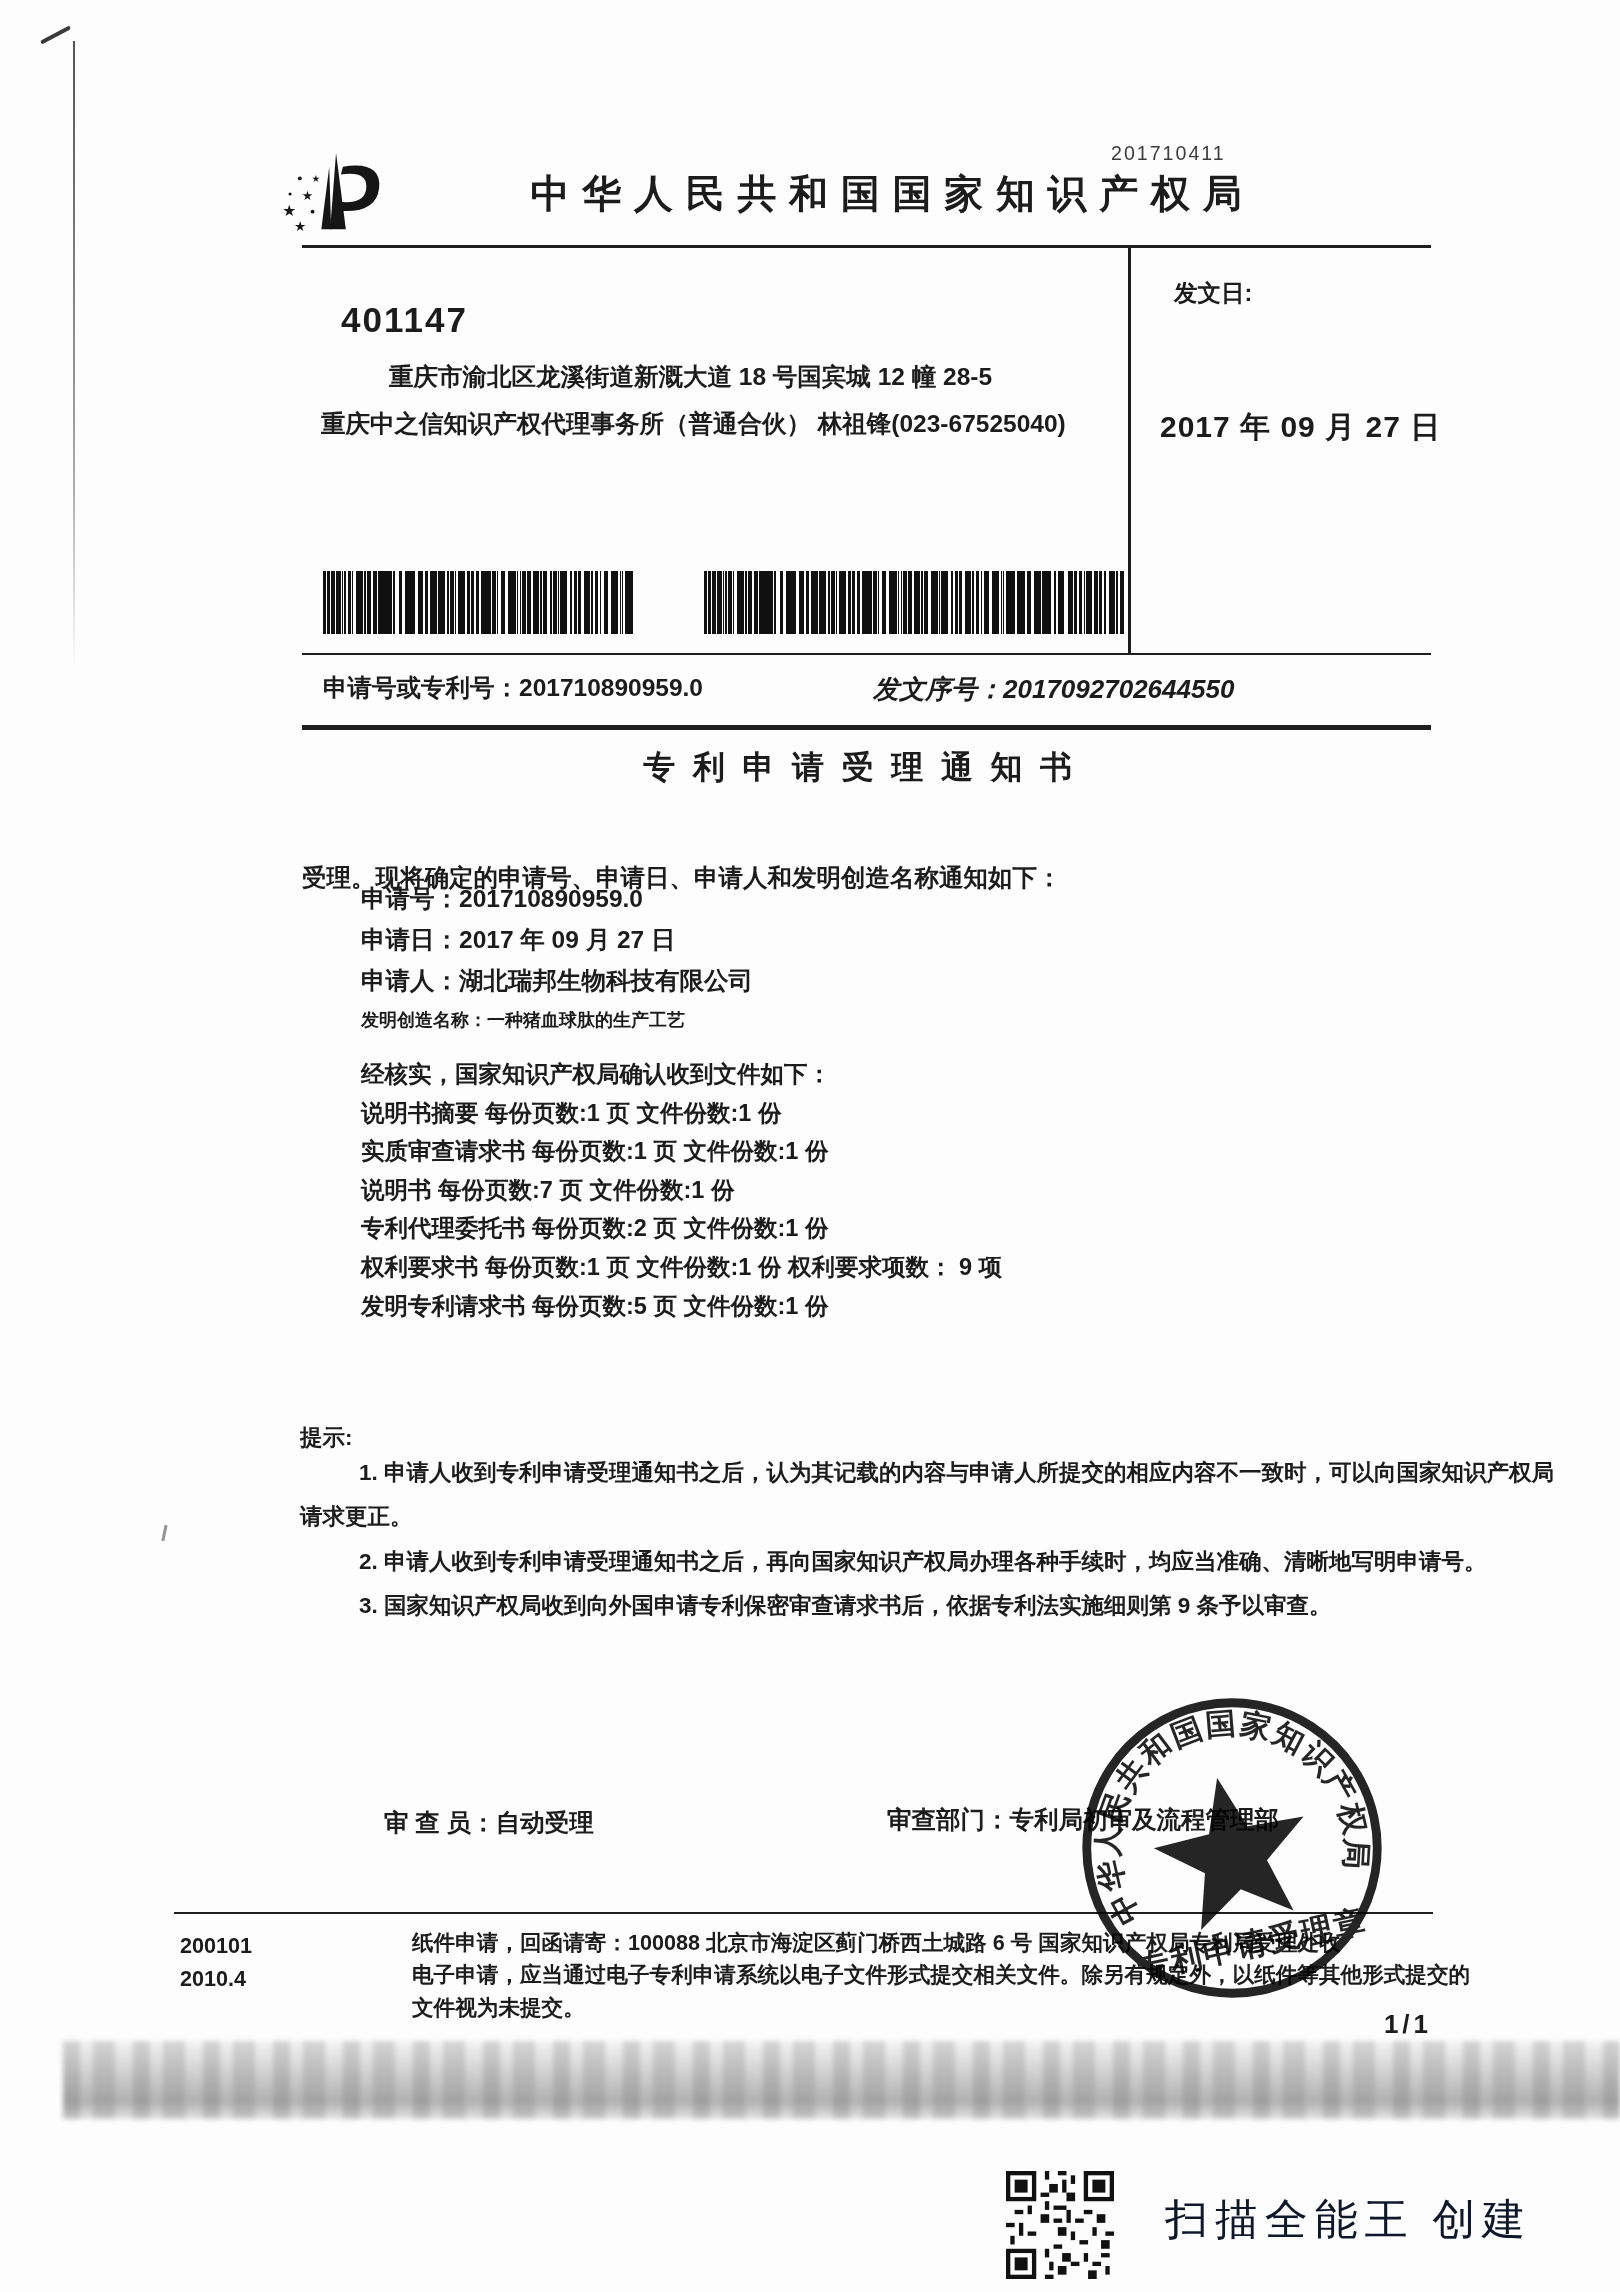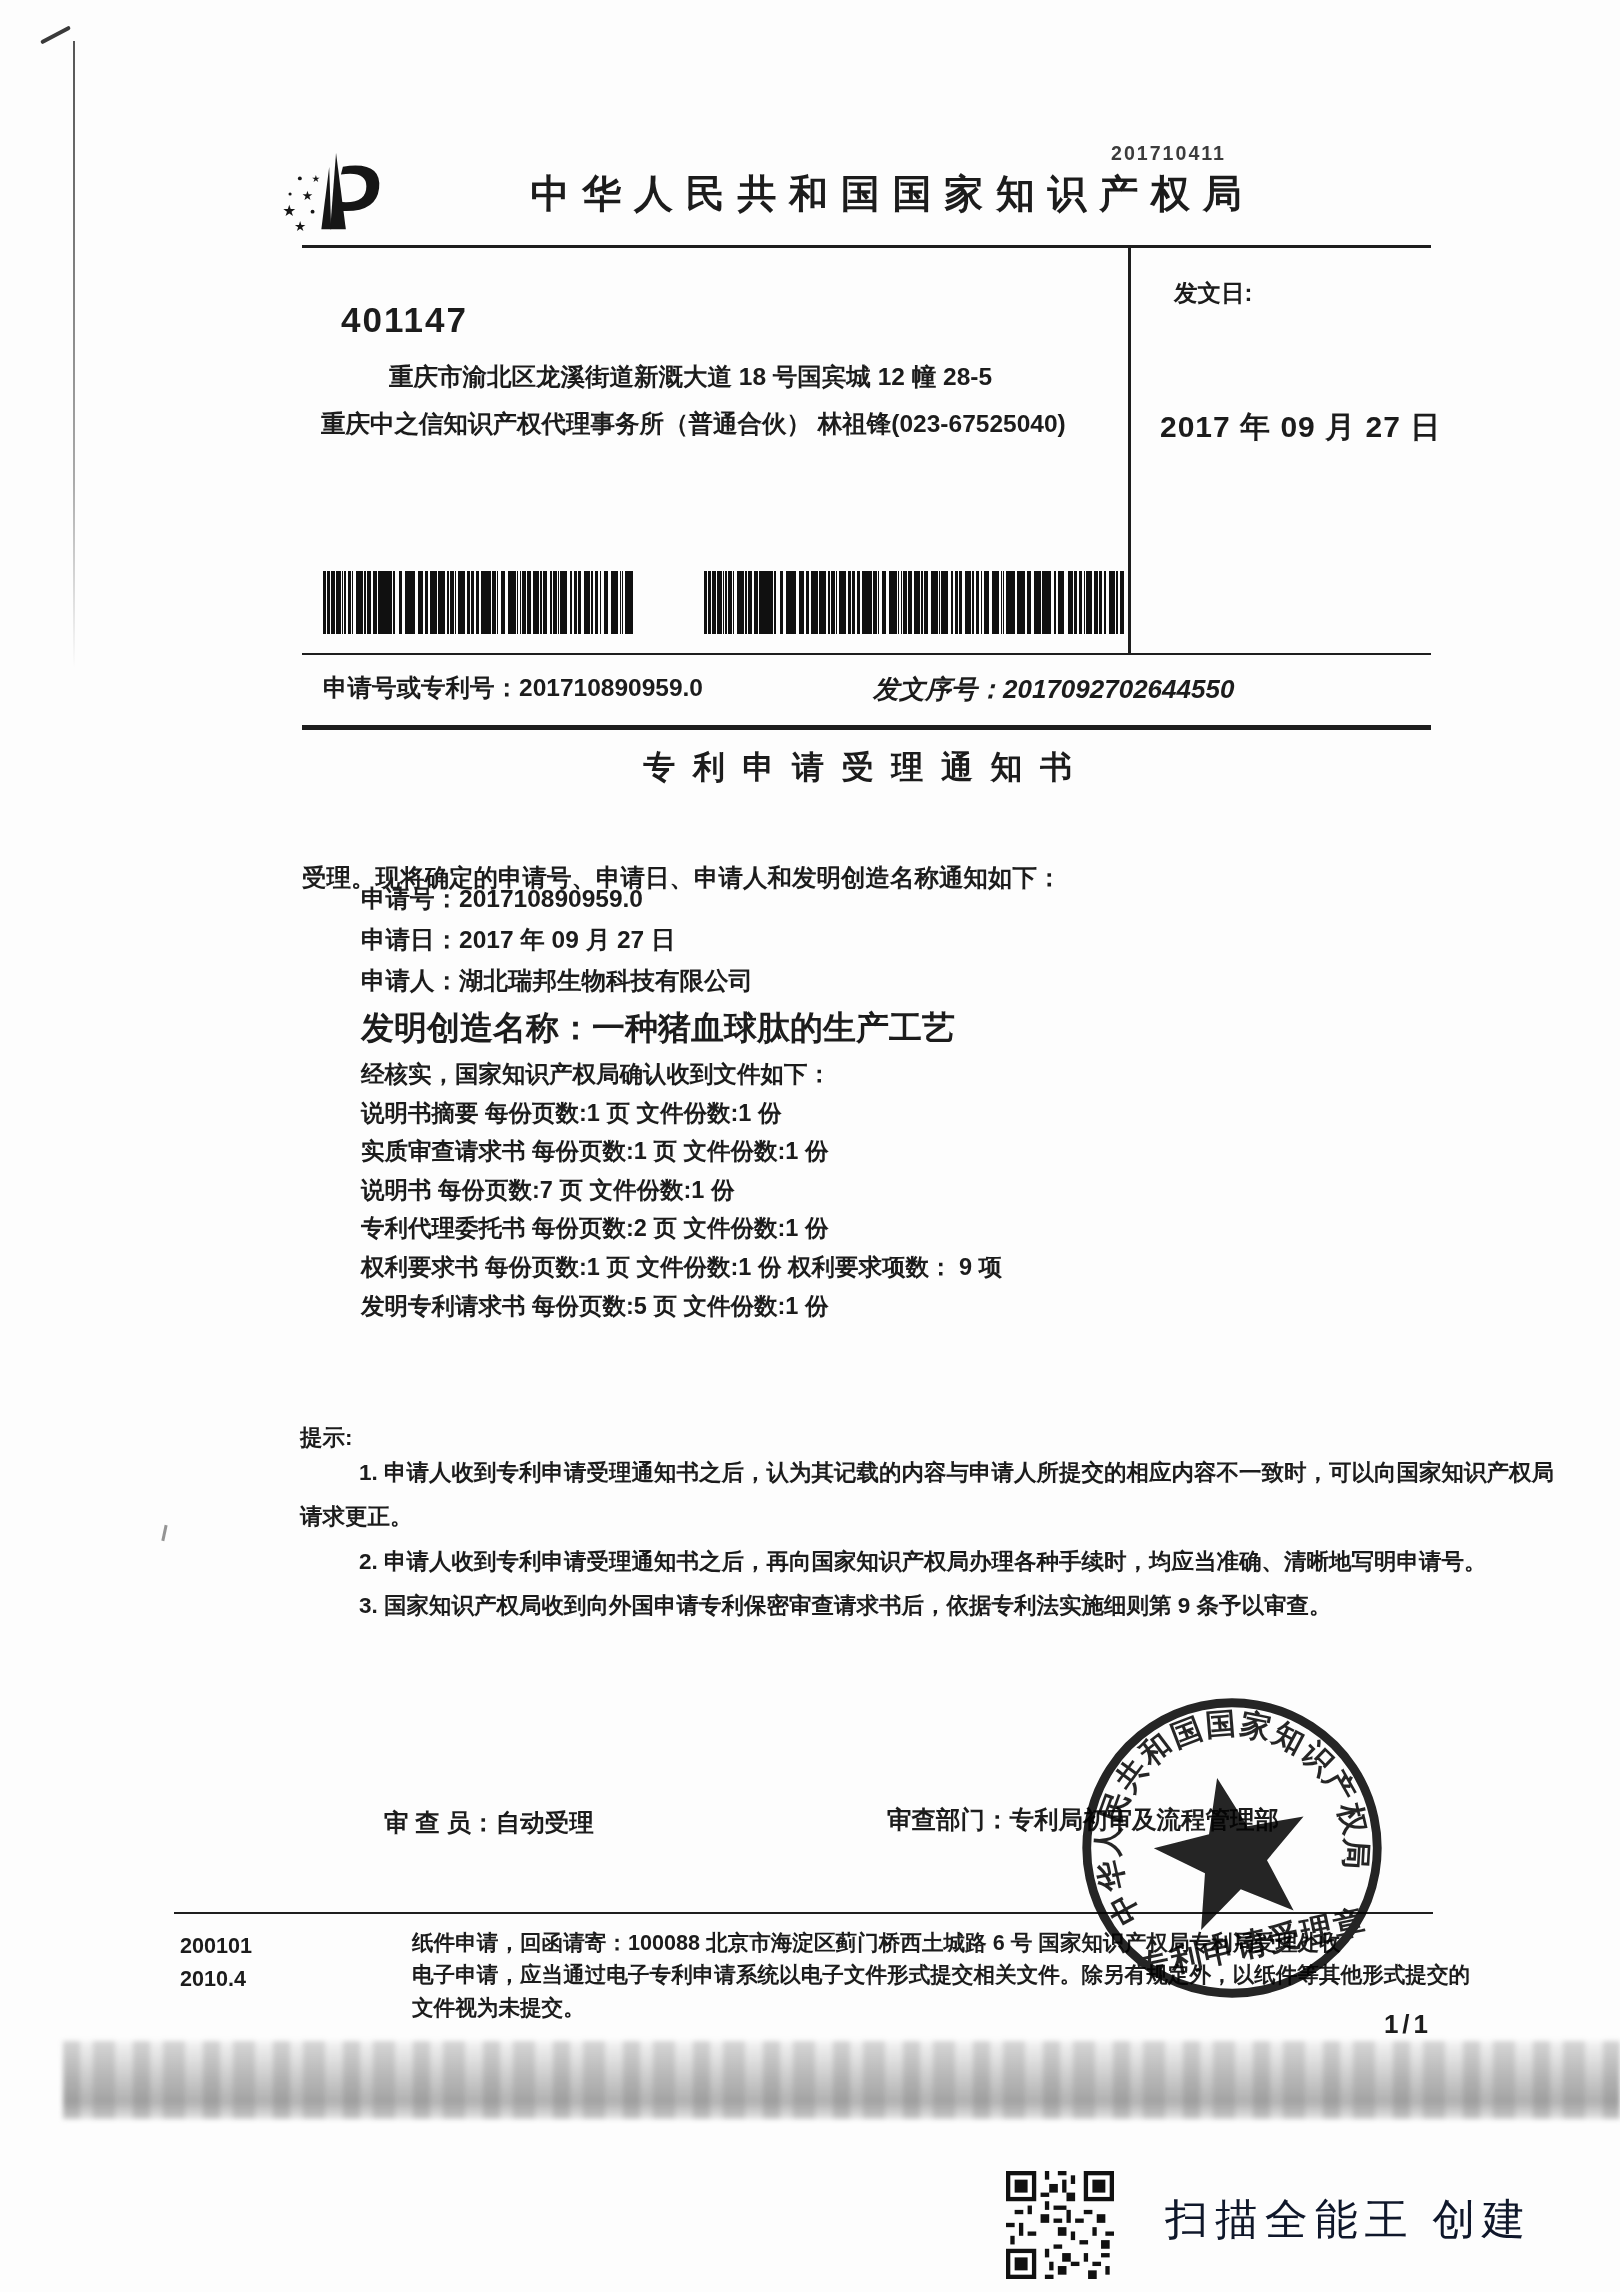--- a/index.html
+++ b/index.html
@@ -27,21 +27,21 @@
 </style>
 </head>
 <body>
 
 <div class="sheet">
 
   <div class="tick"></div>
   <div class="scanline-v"></div>
   <div class="smudge"></div>
 
-  <div class="t" style="left:1111px;top:144px;font-size:19.6px;letter-spacing:2px;color:#3c3c3c;font-weight:700;">201710411</div>
+  <div class="t" style="left:1111px;top:144px;font-size:19.6px;letter-spacing:2px;color:#3c3c3c;font-weight:400;">201710411</div>
 
   <svg class="stampless" style="position:absolute;left:280px;top:151px;" width="116" height="90" viewBox="0 0 118 92">
     <g fill="#161616">
       <path d="M57 2 L67 80 L51 80 Z"></path>
       <path d="M50 16 L52 80 L42 80 Z"></path>
       <path d="M64 16 Q104 10 101 38 Q98 64 60 61 L60 52 Q88 55 88 36 Q88 20 62 24 Z"></path>
       <text x="2" y="66" font-size="16">★</text>
       <text x="22" y="50" font-size="13">★</text>
       <text x="14" y="82" font-size="14">★</text>
       <text x="32" y="32" font-size="10">★</text>
@@ -75,21 +75,21 @@
   </div>
   <div class="rule" style="left:302px;top:725px;width:1129px;height:4.9px;"></div>
 
   <div class="t" style="left:302px;top:751px;width:1129px;text-align:center;font-size:32px;letter-spacing:17.6px;">专利申请受理通知书</div>
 
   <div class="t" style="left:302px;top:866px;font-size:24.5px;">受理。现将确定的申请号、申请日、申请人和发明创造名称通知如下：</div>
 
   <div class="t" style="left:361px;top:887px;font-size:24.5px;top:887px;">申请号：201710890959.0</div>
   <div class="t" style="left:361px;top:928px;font-size:24.5px;">申请日：2017 年 09 月 27 日</div>
   <div class="t" style="left:361px;top:969px;font-size:24.5px;">申请人：湖北瑞邦生物科技有限公司</div>
-  <div class="t" style="left:361px;top:1011px;font-size:33px;">发明创造名称：一种猪血球肽的生产工艺</div>
+  <div class="t" style="left:361px;top:1011px;font-size:18px;">发明创造名称：一种猪血球肽的生产工艺</div>
 
   <div class="t" style="left:361px;top:1063px;font-size:23.5px;">经核实，国家知识产权局确认收到文件如下：</div>
   <div class="t" style="left:361px;top:1102px;font-size:23.5px;">说明书摘要 每份页数:1 页  文件份数:1 份</div>
   <div class="t" style="left:361px;top:1140px;font-size:23.5px;">实质审查请求书 每份页数:1 页  文件份数:1 份</div>
   <div class="t" style="left:361px;top:1179px;font-size:23.5px;">说明书 每份页数:7 页  文件份数:1 份</div>
   <div class="t" style="left:361px;top:1217px;font-size:23.5px;">专利代理委托书 每份页数:2 页  文件份数:1 份</div>
   <div class="t" style="left:361px;top:1256px;font-size:23.5px;">权利要求书 每份页数:1 页  文件份数:1 份  权利要求项数：  9 项</div>
   <div class="t" style="left:361px;top:1295px;font-size:23.5px;">发明专利请求书 每份页数:5 页  文件份数:1 份</div>
 
   <div class="t" style="left:300px;top:1427px;font-size:22.5px;">提示:</div>

